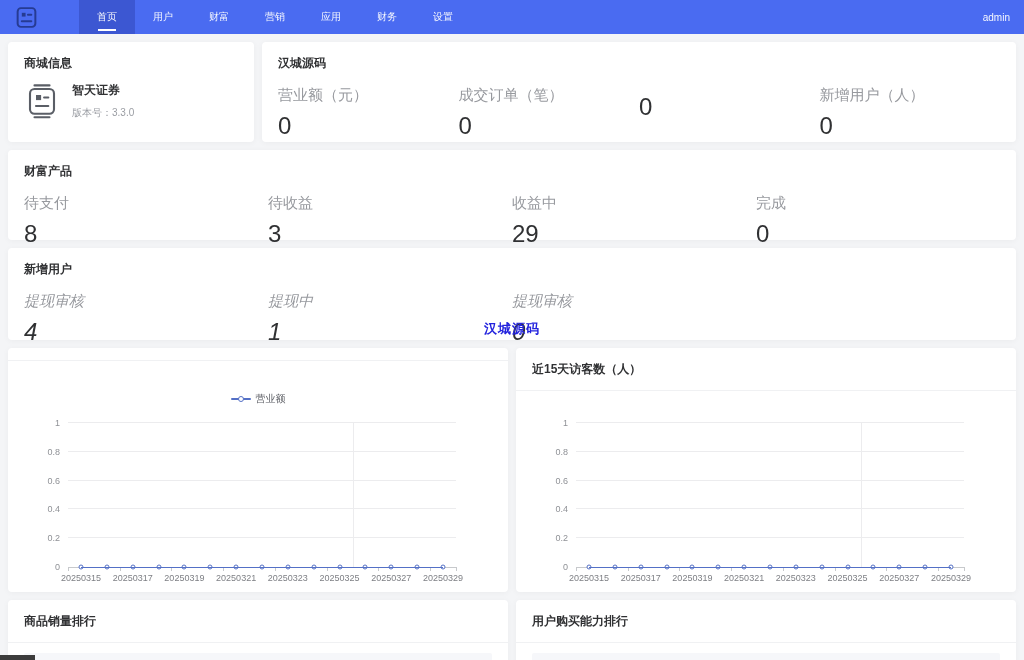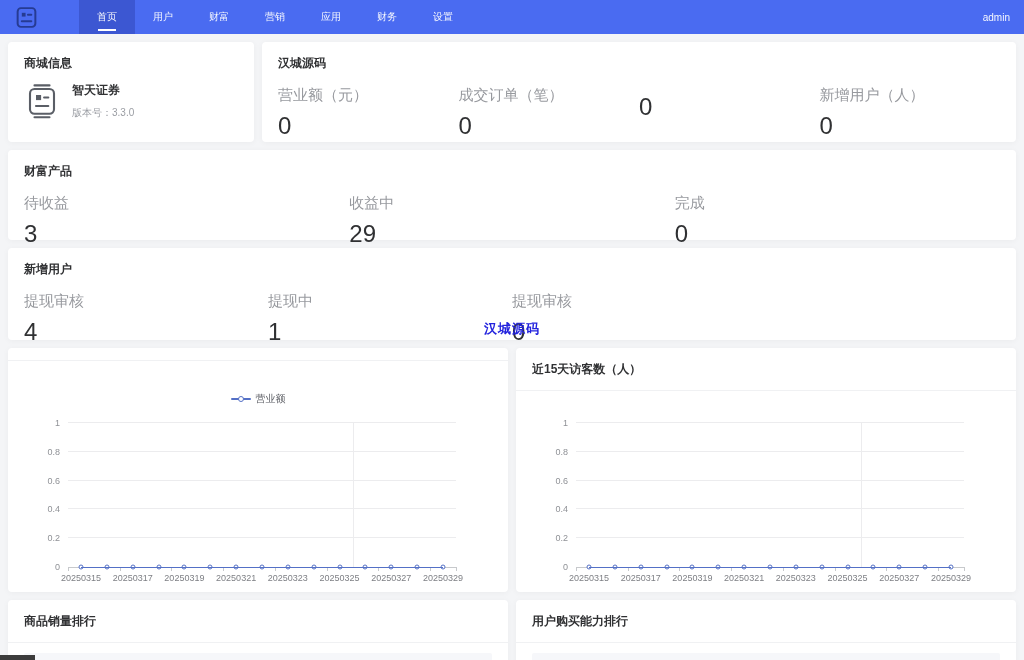--- a/index.html
+++ b/index.html
@@ -25,21 +25,21 @@
   .card-mall { width:246px; height:100px; }
   .card-today { flex:1; height:100px; }
 
   .mall-body { display:flex; align-items:center; gap:12px; padding:10px 16px 0 16px; }
   .mall-icon { width:36px; height:36px; color:#5a5e66; }
   .mall-name { font-size:12px; font-weight:bold; color:#303133; }
   .mall-version { font-size:10px; color:#9a9da3; margin-top:7px; }
 
   .stats-row { display:flex; padding:14px 16px 0 16px; }
   .stat { flex:1; }
-  .stats-row.quarters .stat { flex:0 0 25%; }
+  .stats-row.quarters .stat { flex:0 0 25%;font-style:italic; }
   .stat-label { font-size:15px; color:#97999e; }
   .stat-value { font-size:24px; color:#303133; margin-top:7px; font-weight:400; }
 
   .card-wealth { height:90px; }
   .card-todo { height:92px; }
 
   
   .charts-row { display:flex; gap:8px; }
   .chart-card { flex:1; height:244px; position:relative; }
   .legend { position:absolute; top:44px; left:0; right:0; display:flex; justify-content:center; align-items:center; gap:5px; }
@@ -161,20 +161,24 @@
             <div class="stat-value">0</div>
           </div>
         </div>
     </div>
   </div>
 
   <div class="card card-wealth">
     <div class="card-title">财富产品</div>
     <div class="stats-row">
 
+        <div class="stat">
+          <div class="stat-label">待支付</div>
+          <div class="stat-value">8</div>
+        </div>
 
         <div class="stat">
           <div class="stat-label">待收益</div>
           <div class="stat-value">3</div>
         </div>
 
         <div class="stat">
           <div class="stat-label">收益中</div>
           <div class="stat-value">29</div>
         </div>

